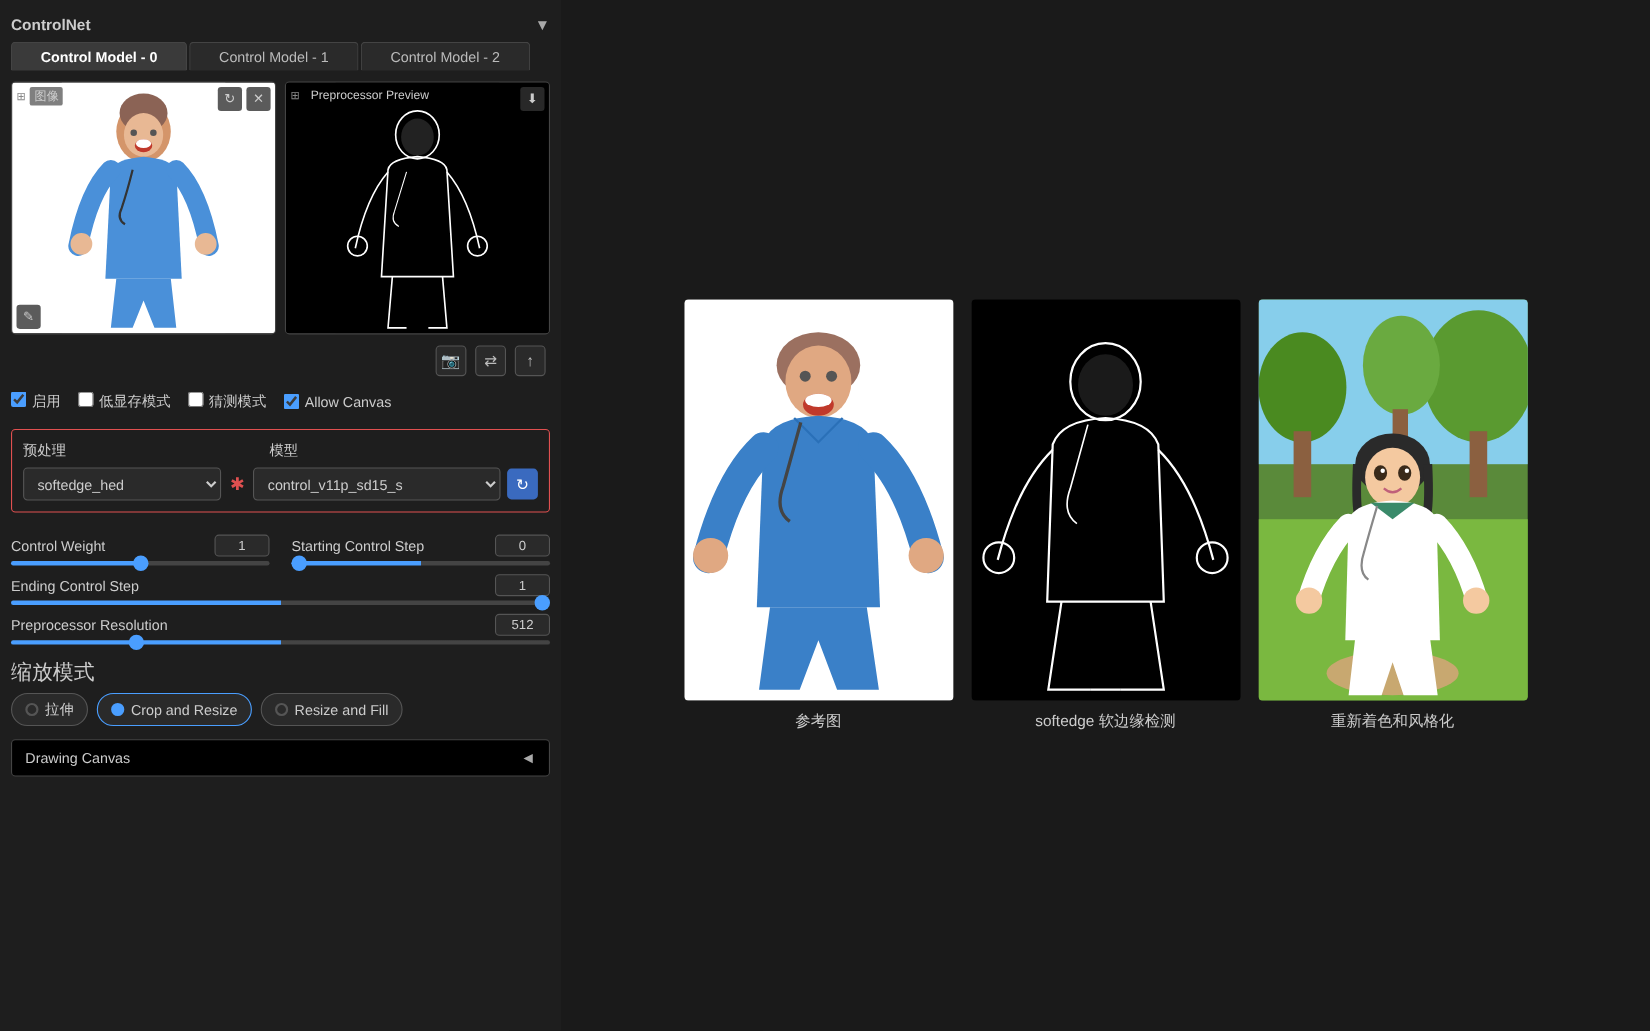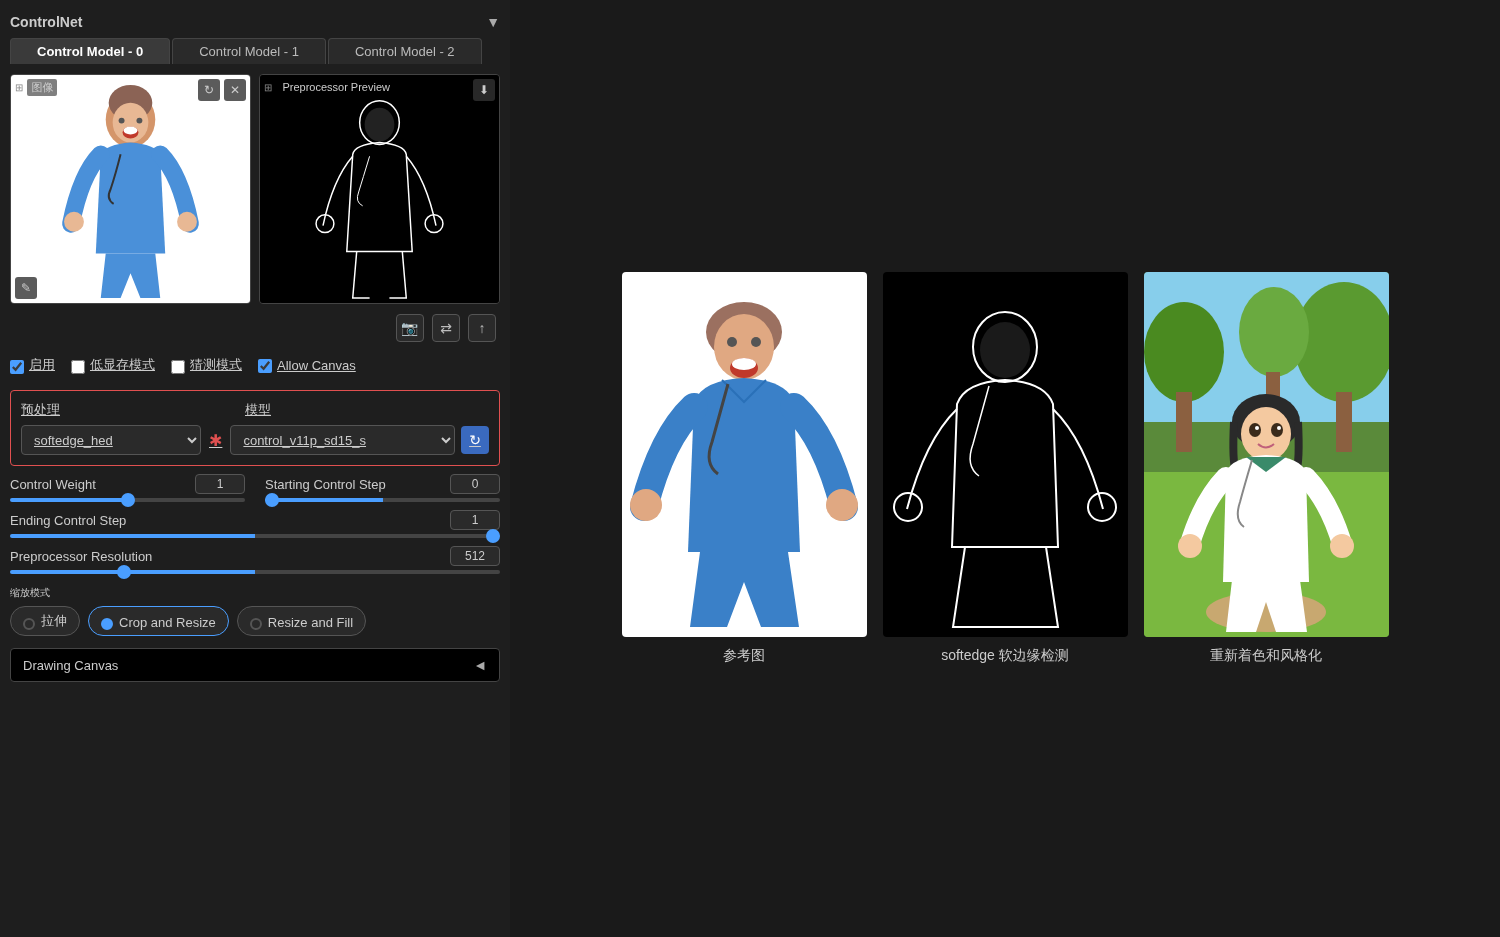--- a/index.html
+++ b/index.html
@@ -157,45 +157,43 @@
     .checkboxes-row {
       display: flex;
       align-items: center;
       gap: 16px;
       margin-bottom: 12px;
       padding: 4px 0;
     }
 
     .checkbox-item {
       display: flex;
-      align-items: flex-end;
+      align-items: flex-start;
       gap: 5px;
       cursor: pointer;
-      text-decoration: underline;
     }
 
     .checkbox-input {
       width: 14px;
       height: 14px;
       cursor: pointer;
       accent-color: #4a9eff;
     }
 
     .checkbox-label {
       font-size: 13px;
       color: #ccc;
     }
 
     
     .preproc-model-section {
       border: 1px solid #e05050;
       border-radius: 4px;
       padding: 10px;
-      margin-bottom: 8px;
-      text-decoration: underline;
+      margin-bottom: 20px;
     }
 
     .pm-labels-row {
       display: flex;
       gap: 8px;
       margin-bottom: 6px;
     }
 
     .pm-label {
       color: #ccc;
@@ -329,32 +327,32 @@
     .range-ecs { background: linear-gradient(to right, #4a9eff 0%, #4a9eff 100%, #444 100%, #444 100%); }
     .range-pr { background: linear-gradient(to right, #4a9eff 0%, #4a9eff 25%, #444 25%, #444 100%); }
 
     
     .zoom-section {
       margin-bottom: 12px;
     }
 
     .zoom-label {
       color: #ccc;
-      font-size: 10px;
+      font-size: 19px;
       margin-bottom: 6px;
     }
 
     .zoom-buttons-row {
       display: flex;
       gap: 8px;
     }
 
     .zoom-btn {
       display: flex;
-      align-items: flex-end;
+      align-items: center;
       gap: 6px;
       background: #2a2a2a;
       border: 1px solid #555;
       color: #ccc;
       cursor: pointer;
       padding: 5px 12px;
       border-radius: 15px;
       font-size: 13px;
     }
 

